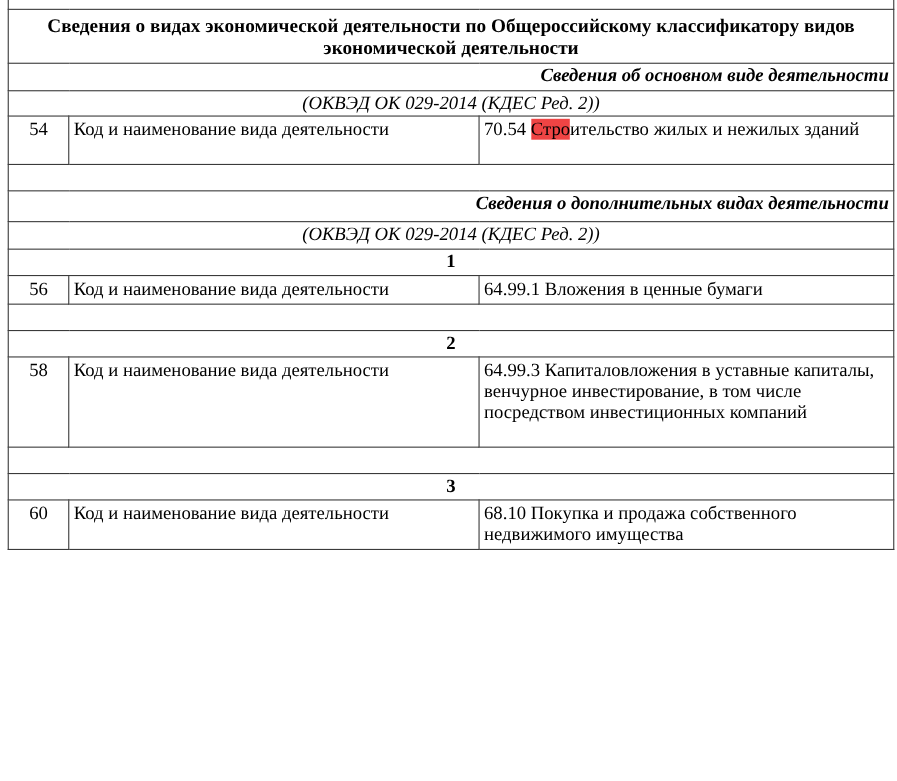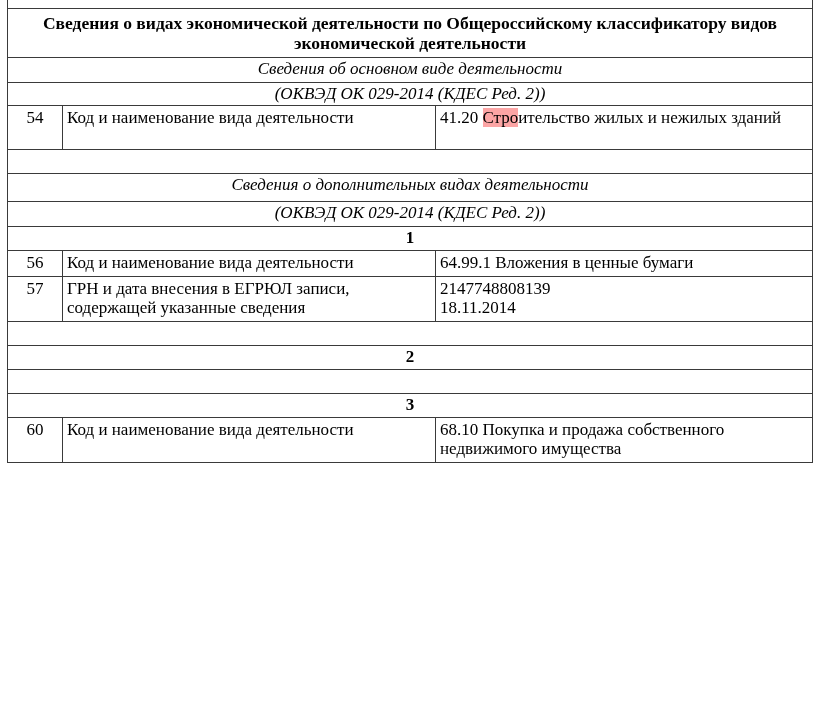--- a/index.html
+++ b/index.html
@@ -4,28 +4,28 @@
   <style>
     html, body { margin: 0; padding: 0; background: #ffffff; }
     body { width: 815px; height: 710px; overflow: hidden; position: relative;
            font-family: "Liberation Serif", "DejaVu Serif", serif; color: #000; }
     .doc { position: absolute; left: 7px; top: 0; width: 805px; }
     table { border-collapse: collapse; width: 805px; table-layout: fixed; }
     td { border: 1.5px solid #3a3a3a; padding: 0 4px; vertical-align: top;
          font-size: 17px; line-height: 19px; }
     .top-strip td { height: 8px; border-top: none; }
     .title td { text-align: center; font-weight: bold; font-size: 17.5px; line-height: 20px; padding-top: 4px; height: 44px; }
-    .sub td { text-align: center; font-weight: normal; font-style: italic; height: 24px; line-height: 22px; }
+    .sub td { text-align: right; font-weight: bold; font-style: italic; height: 24px; line-height: 22px; }
     .okved td { text-align: center; font-style: italic; height: 22px; line-height: 21px; }
     .num-row td { text-align: center; font-weight: bold; height: 23px; line-height: 22px; }
     .blank td { height: 23px; }
     td.n { text-align: center; width: 46px; padding-top: 2px; }
     td.lbl { padding-top: 2px; }
     td.val { padding-top: 2px; }
-    .hl { background: #fca5a5; }
+    .hl { background: #ef4444; }
   </style>
 </head>
 <body>
 
 <div class="doc">
 <table>
   <colgroup>
     <col style="width:55px">
     <col style="width:373px">
     <col style="width:377px">
@@ -43,21 +43,21 @@
   <tr class="sub">
     <td colspan="3">Сведения об основном виде деятельности</td>
   </tr>
   <tr class="okved">
     <td colspan="3">(ОКВЭД ОК 029-2014 (КДЕС Ред. 2))</td>
   </tr>
 
   <tr style="height:44px">
     <td class="n">54</td>
     <td class="lbl">Код и наименование вида деятельности</td>
-    <td class="val"><span>41.20 </span><span class="hl">Стро</span><span>ительство жилых и нежилых зданий</span></td>
+    <td class="val"><span>70.54 </span><span class="hl">Стро</span><span>ительство жилых и нежилых зданий</span></td>
   </tr>
 
   <tr class="blank">
           <td colspan="3"></td>
         </tr>
 
   <tr class="sub">
     <td colspan="3" style="height:27px">Сведения о дополнительных видах деятельности</td>
   </tr>
   <tr class="okved">
@@ -65,35 +65,32 @@
   </tr>
 
   <tr class="num-row">
     <td colspan="3">1</td>
   </tr>
   <tr style="height:26px">
     <td class="n">56</td>
     <td class="lbl">Код и наименование вида деятельности</td>
     <td class="val">64.99.1 Вложения в ценные бумаги</td>
   </tr>
-  <tr style="height:45px">
-    <td class="n">57</td>
-    <td class="lbl">ГРН и дата внесения в ЕГРЮЛ записи, содержащей указанные сведения</td>
-    <td class="val">
-      <div>2147748808139</div>
-      <div>18.11.2014</div>
-    </td>
-  </tr>
 
   <tr class="blank">
           <td colspan="3"></td>
         </tr>
 
   <tr class="num-row">
     <td colspan="3">2</td>
+  </tr>
+  <tr style="height:82px">
+    <td class="n">58</td>
+    <td class="lbl">Код и наименование вида деятельности</td>
+    <td class="val">64.99.3 Капиталовложения в уставные капиталы, венчурное инвестирование, в том числе посредством инвестиционных компаний</td>
   </tr>
 
   <tr class="blank">
           <td colspan="3"></td>
         </tr>
 
   <tr class="num-row">
     <td colspan="3">3</td>
   </tr>
   <tr style="height:45px">

